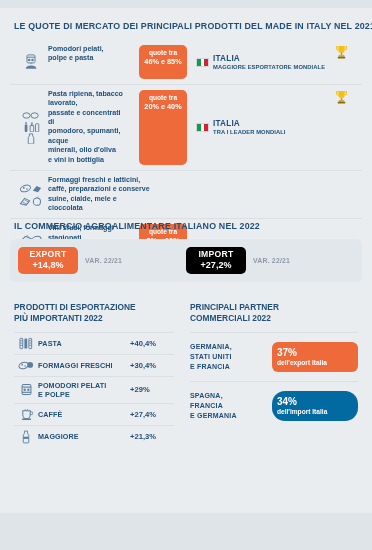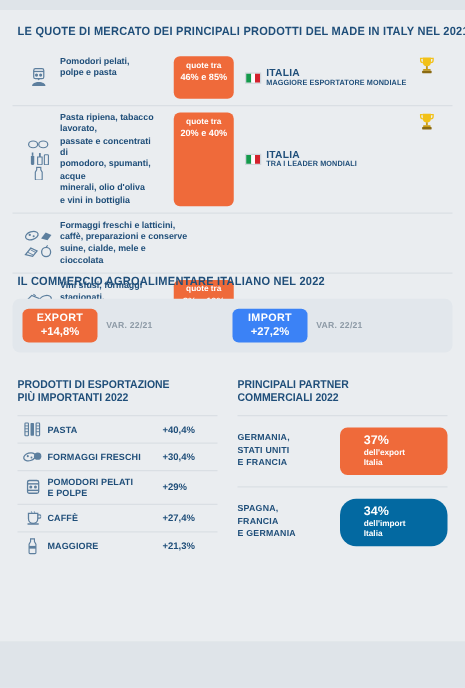--- a/index.html
+++ b/index.html
@@ -60,21 +60,21 @@
   
   .sec2 { position: absolute; left: 0; top: 220px; width: 372px; }
   .sec2 .hd { padding: 0 0 8px 14px; }
   .trade-box {
     margin: 0 10px; background: #e2e7ec; border-radius: 6px;
     display: flex; align-items: center; padding: 8px 8px; gap: 0;
   }
   .trade-half { flex: 1 1 50%; display: flex; align-items: center; gap: 7px; }
   .tbadge { border-radius: 5px; padding: 3px 6px; text-align: center; min-width: 60px; }
   .tbadge.exp { background: #ef6a3a; }
-  .tbadge.imp { background: #3b82f6; }
+  .tbadge.imp { background: #000000; }
   .tbadge .tt { font-size: 8.6px; font-weight: bold; color: #fff; line-height: 1.15; letter-spacing: .3px; }
   .tbadge .tv { font-size: 9px; font-weight: bold; color: #fff; line-height: 1.2; }
   .tvar { font-size: 6.9px; font-weight: bold; color: #8d9aa6; letter-spacing: .2px; }
 
   
   .sec3 { position: absolute; left: 0; top: 302px; width: 372px; display: flex; }
   .col-l { width: 182px; flex: 0 0 182px; padding: 0 8px 0 14px; }
   .col-r { width: 190px; flex: 0 0 190px; padding: 0 14px 0 8px; }
   .col-hd { font-size: 9px; font-weight: bold; color: #1f4e79; line-height: 1.25;
             text-transform: uppercase; white-space: pre-line;
@@ -84,21 +84,21 @@
   .erow:first-of-type { border-top: none; }
   .e-ic { width: 24px; flex: 0 0 24px; display: flex; justify-content: center; }
   .e-nm { flex: 1 1 auto; font-size: 7.2px; font-weight: bold; color: #1f4e79;
           letter-spacing: .1px; line-height: 1.25; white-space: pre-line; }
   .e-vl { width: 44px; flex: 0 0 44px; font-size: 7.6px; font-weight: bold; color: #1f4e79; }
   .prow2 { display: flex; align-items: center; border-top: 1px solid #dadfe4;
            padding: 9px 0; }
   .prow2:first-of-type { border-top: none; }
   .p-nm { flex: 1 1 auto; font-size: 7px; font-weight: bold; color: #1f4e79;
           line-height: 1.45; white-space: pre-line; letter-spacing: .2px; }
-  .p-badge { width: 86px; flex: 0 0 86px; border-radius: 6px; padding: 5px 19px; color: #fff; }
+  .p-badge { width: 86px; flex: 0 0 86px; border-radius: 6px; padding: 5px 5px; color: #fff; }
   .p-badge.orange { background: #ef6a3a; }
   .p-badge.blue { background: #0369a1; border-radius: 13px; }
   .p-badge .pv { font-size: 10px; font-weight: bold; line-height: 1.2; }
   .p-badge .pl { font-size: 6.6px; font-weight: bold; line-height: 1.25; }
 </style>
 </head>
 <body>
 
 <div class="page">
   <div class="panel"></div>

